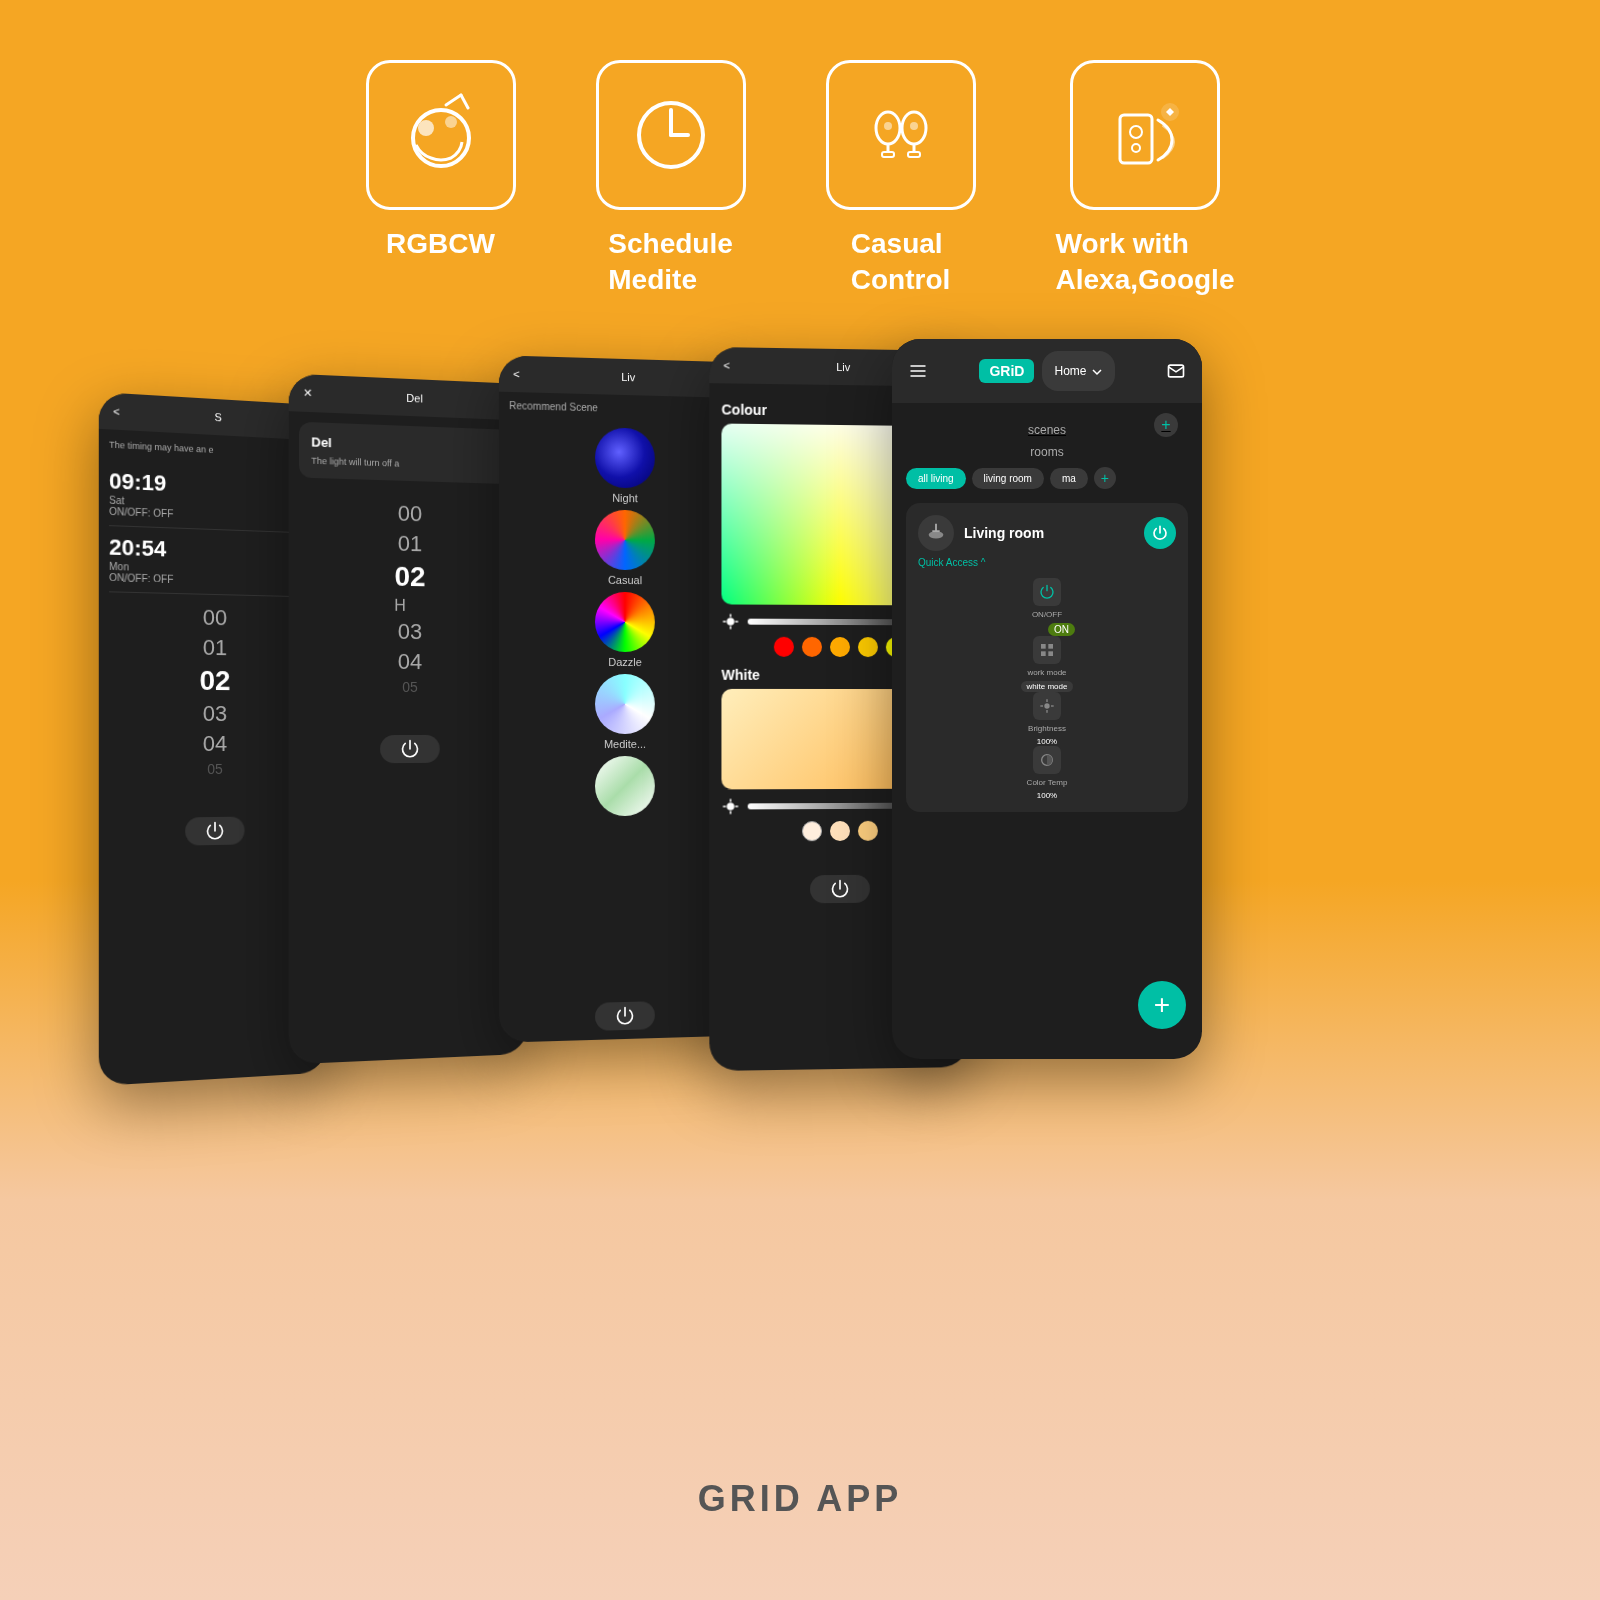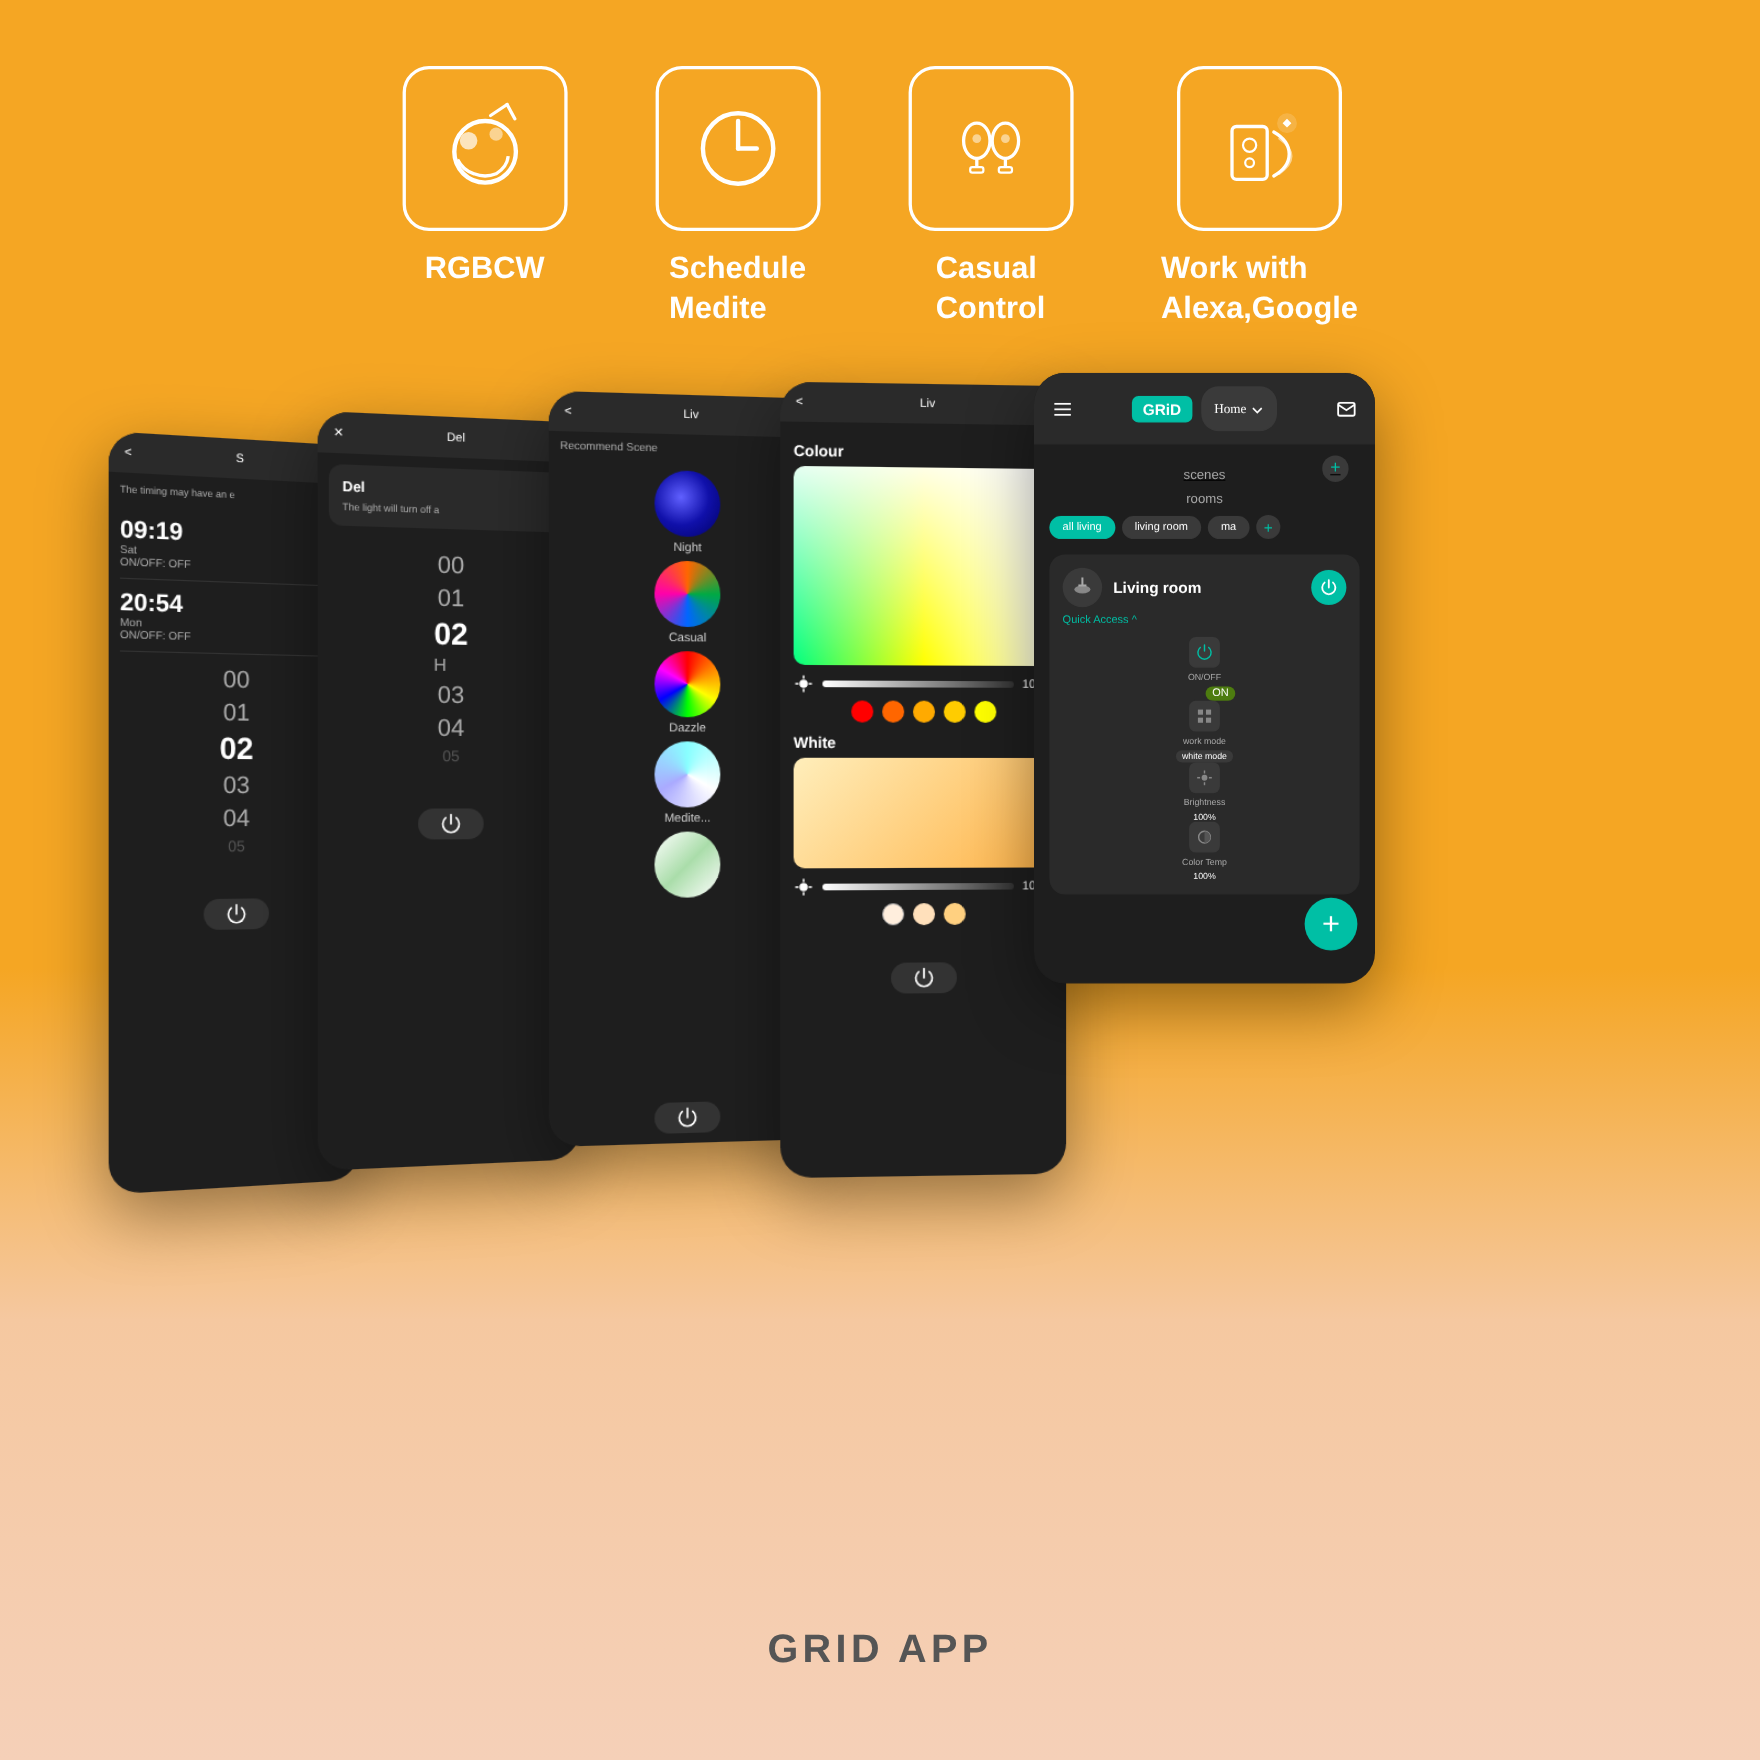--- a/index.html
+++ b/index.html
@@ -105,22 +105,22 @@
       height: 720px;
       left: 710px;
       top: 10px;
       transform: perspective(800px) rotateY(2deg);
       z-index: 4;
     }
 
     
     .screen5 {
       width: 310px;
-      height: 555px;
-      left: 940px;
+      height: 720px;
+      left: 892px;
       top: 0px;
       transform: perspective(800px) rotateY(0deg);
       z-index: 5;
     }
 
     .screen-header {
       background: #2a2a2a;
       padding: 12px 14px;
       display: flex;
       align-items: center;
@@ -203,21 +203,20 @@
     }
     .app-home-btn {
       background: #3a3a3a;
       color: white;
       padding: 13px 12px;
       border-radius: 16px;
       font-size: 12px;
       display: flex;
       align-items: flex-end;
       gap: 4px;
-      font-family: Liberation Serif, serif;
     }
     .rooms-label {
       font-size: 12px;
       color: #aaa;
       text-align: center;
       margin-bottom: 8px;
     }
     .rooms-tabs {
       display: flex;
       gap: 6px;

